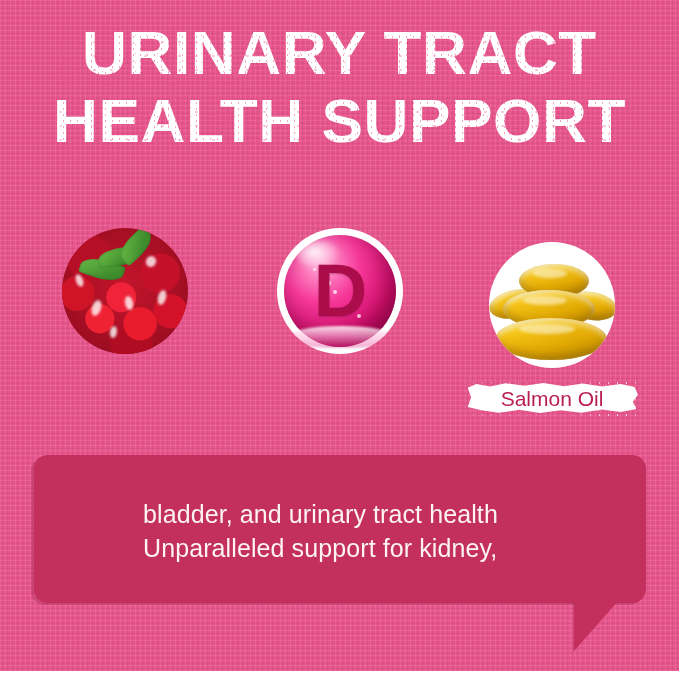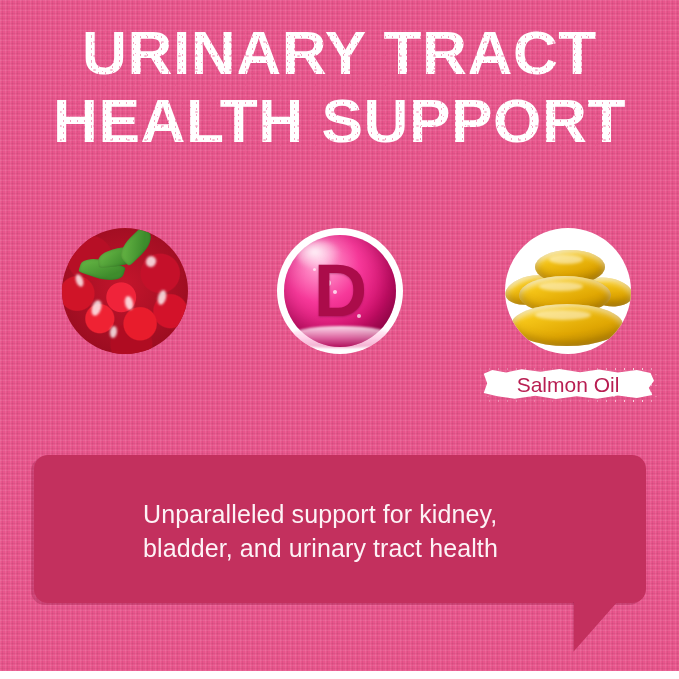--- a/index.html
+++ b/index.html
@@ -89,21 +89,21 @@
     height: 679px;
     z-index: 3;
   }
   .ingredient {
     position: absolute;
     width: 200px;
     text-align: center;
   }
   .ing-1 { left: 25px;  top: 228px; }
   .ing-2 { left: 240px; top: 228px; }
-  .ing-3 { left: 452px; top: 228px; margin-left: 16px; }
+  .ing-3 { left: 452px; top: 242px; }
 
   .circle {
     position: relative;
     width: 126px;
     height: 126px;
     margin: 0 auto;
     border-radius: 50%;
     overflow: hidden;
   }
 
@@ -382,18 +382,18 @@
         <div class="banner-text">Salmon Oil</div>
       </div>
     </div>
 
   </div>
 
   <div class="bubble-wrap">
     <div class="bubble-body"></div>
     <div class="bubble-tail"></div>
     <div class="bubble-text">
+      <span>bladder, and urinary tract health</span>
       <span>Unparalleled support for kidney,</span>
-      <span>bladder, and urinary tract health</span>
     </div>
   </div>
 
 </div>
 
 </body></html>

